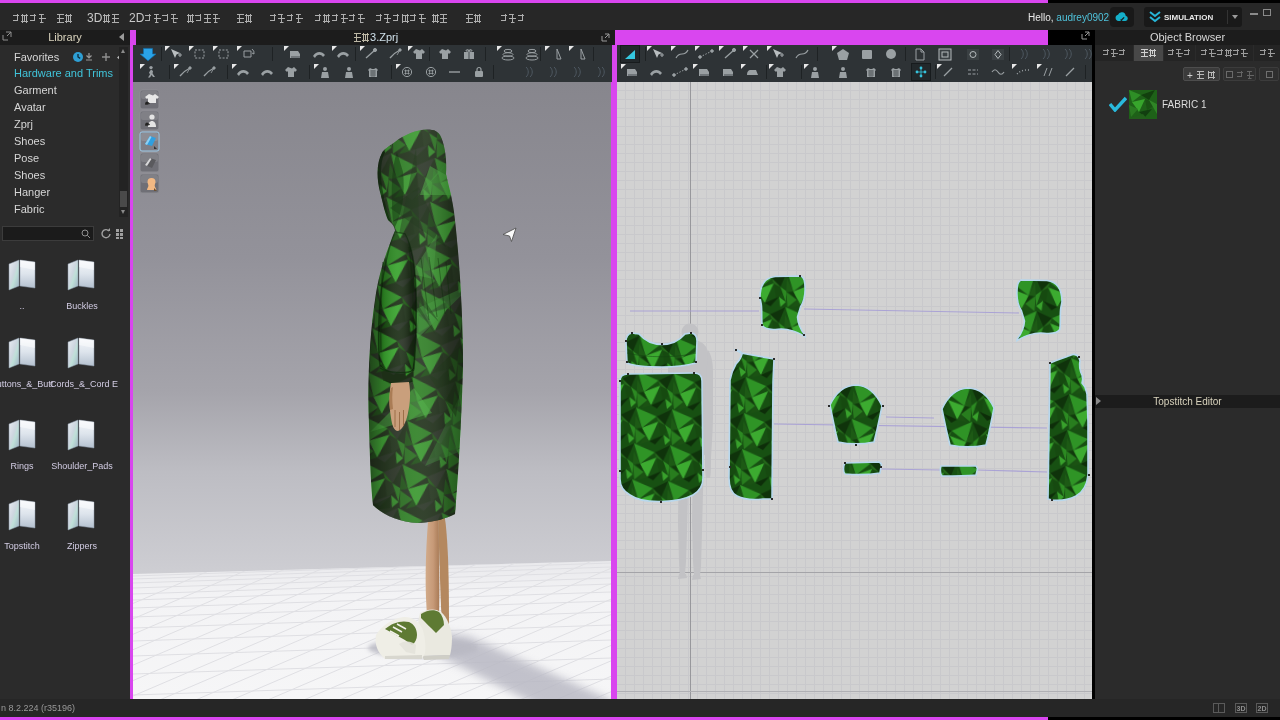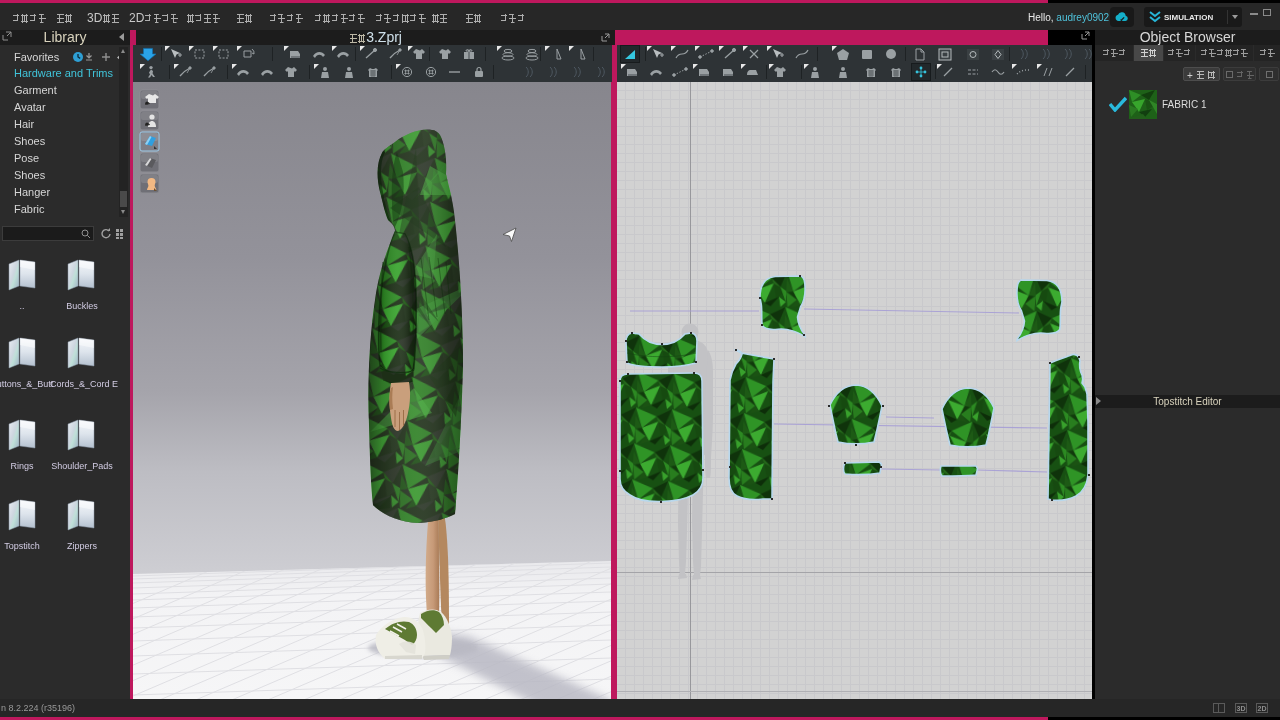--- a/index.html
+++ b/index.html
@@ -1,30 +1,30 @@
 <!DOCTYPE html>
 <html><head>
 <meta charset="utf-8">
 <style>
 *{margin:0;padding:0;box-sizing:border-box}
 html,body{width:1280px;height:720px;overflow:hidden;background:#000;font-family:"Liberation Sans",sans-serif}
 .abs{position:absolute}
-#stage{position:absolute;left:0;top:0;width:1048px;height:720px;background:#be185d}
+#stage{position:absolute;left:0;top:0;width:1048px;height:720px;background:#d946ef}
 
 .j{display:inline-block;width:7px;height:9px;margin:0 .8px;background-repeat:no-repeat;vertical-align:-1px;opacity:.85}
 .j.s{width:7px;height:8px;margin:0 .5px}
 .ja{background-image:linear-gradient(var(--c,#c6c6c6),var(--c,#c6c6c6)),linear-gradient(var(--c,#c6c6c6),var(--c,#c6c6c6)),linear-gradient(var(--c,#c6c6c6),var(--c,#c6c6c6)),linear-gradient(var(--c,#c6c6c6),var(--c,#c6c6c6));background-size:100% 1px,100% 1px,100% 1px,1px 100%;background-position:0 0,0 45%,0 100%,45% 0}
 .jb{background-image:linear-gradient(var(--c,#c6c6c6),var(--c,#c6c6c6)),linear-gradient(var(--c,#c6c6c6),var(--c,#c6c6c6)),linear-gradient(var(--c,#c6c6c6),var(--c,#c6c6c6));background-size:90% 1px,1px 80%,60% 1px;background-position:0 10%,70% 20%,10% 75%}
 .jc{background-image:linear-gradient(var(--c,#c6c6c6),var(--c,#c6c6c6)),linear-gradient(var(--c,#c6c6c6),var(--c,#c6c6c6)),linear-gradient(var(--c,#c6c6c6),var(--c,#c6c6c6)),linear-gradient(var(--c,#c6c6c6),var(--c,#c6c6c6)),linear-gradient(var(--c,#c6c6c6),var(--c,#c6c6c6));background-size:100% 1px,1px 100%,1px 100%,100% 1px,1px 55%;background-position:0 15%,15% 0,85% 0,0 85%,50% 40%}
 .jd{background-image:linear-gradient(var(--c,#c6c6c6),var(--c,#c6c6c6)),linear-gradient(var(--c,#c6c6c6),var(--c,#c6c6c6)),linear-gradient(var(--c,#c6c6c6),var(--c,#c6c6c6)),linear-gradient(var(--c,#c6c6c6),var(--c,#c6c6c6));background-size:70% 1px,1px 90%,100% 1px,50% 1px;background-position:0 5%,40% 10%,0 55%,50% 95%}
 
 #menubar{left:0;top:3px;width:1280px;height:27px;background:#272727}
 .mitem{position:absolute;top:8px;height:14px;color:#c9c9c9;font-size:12px;white-space:nowrap}
 
-.ptitle{position:absolute;top:30px;height:15px;background:#1c1c1c;color:#d9d3bd;font-size:14px;text-align:center;line-height:15px}
+.ptitle{position:absolute;top:30px;height:15px;background:#1c1c1c;color:#d9d3bd;font-size:11px;text-align:center;line-height:15px}
 
 #lib{left:0;top:45px;width:130px;height:655px;background:#2b2b2b}
 .librow{position:absolute;left:14px;font-size:11px;color:#d6d6d6;white-space:nowrap}
 
 .tbar{position:absolute;height:18px;background:#2e3336}
 .ic{position:absolute;width:16px;height:14px;top:2px}
 .ic svg{width:16px;height:14px;display:block}
 .sep{position:absolute;top:2px;width:1px;height:14px;background:#1e2224}
 
 #rp{left:1095px;top:45px;width:185px;height:655px;background:#2b2b2b}
@@ -235,21 +235,21 @@
     <svg class="abs" style="left:72px;top:6px" width="52" height="12" viewBox="0 0 52 12">
       <circle cx="6" cy="6" r="5" fill="#2e9fd4"></circle>
         <path d="M6 3v3l2.2 1.4" stroke="#0c2a3a" stroke-width="1.3" fill="none"></path>
       <path d="M17 2v5m-2.5-2.5L17 7l2.5-2.5M14 9h6" stroke="#9a9a9a" stroke-width="1.2" fill="none"></path>
       <path d="M34 2v8M30 6h8" stroke="#8f8f8f" stroke-width="1.4"></path>
       <path d="M50 3l-4 3.5 4 3.5M46 6.5h5" stroke="#b9b9b9" stroke-width="1.3" fill="none"></path>
     </svg>
     <div class="librow" style="top:22px;color:#41c4da">Hardware and Trims</div>
     <div class="librow" style="top:39px">Garment</div>
     <div class="librow" style="top:56px">Avatar</div>
-    <div class="librow" style="top:73px">Hair</div>
+    <div class="librow" style="top:73px">Zprj</div>
     <div class="librow" style="top:90px">Shoes</div>
     <div class="librow" style="top:107px">Pose</div>
     <div class="librow" style="top:124px">Shoes</div>
     <div class="librow" style="top:141px">Hanger</div>
     <div class="librow" style="top:158px">Fabric</div>
 
     <div class="abs" style="left:119px;top:2px;width:9px;height:170px;background:#232323">
       <div class="abs" style="left:2px;top:2px;width:0;height:0;border-left:2.5px solid transparent;border-right:2.5px solid transparent;border-bottom:4px solid #8a8a8a"></div>
       <div class="abs" style="left:1px;top:144px;width:7px;height:16px;background:#4a4a4a"></div>
       <div class="abs" style="left:2px;top:163px;width:0;height:0;border-left:2.5px solid transparent;border-right:2.5px solid transparent;border-top:4px solid #8a8a8a"></div>

